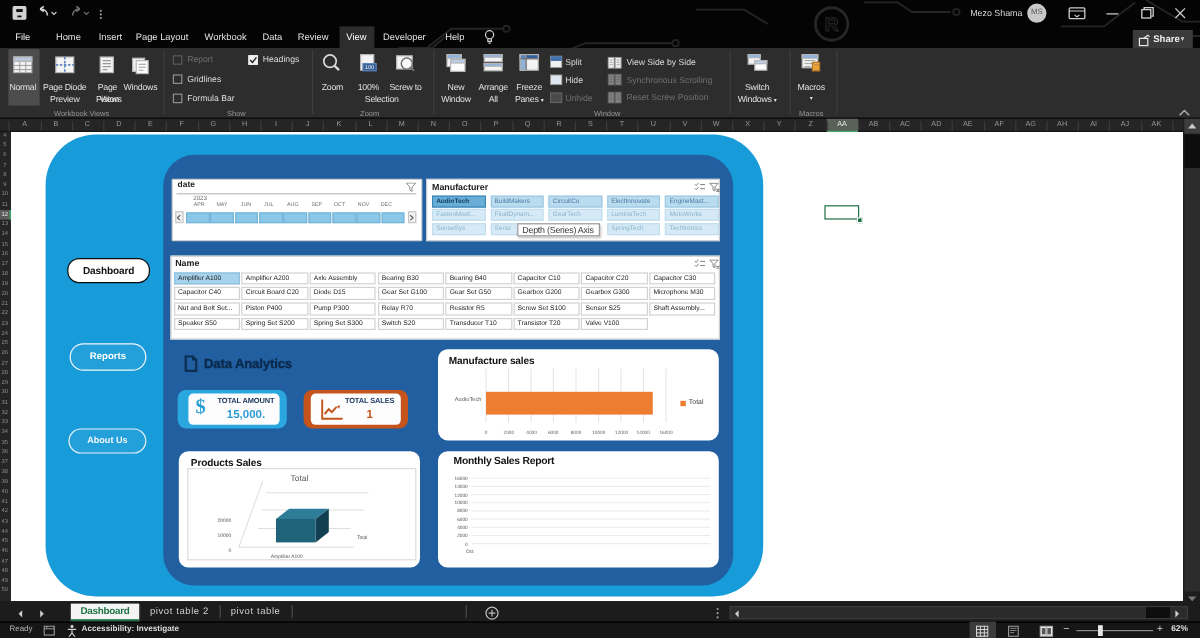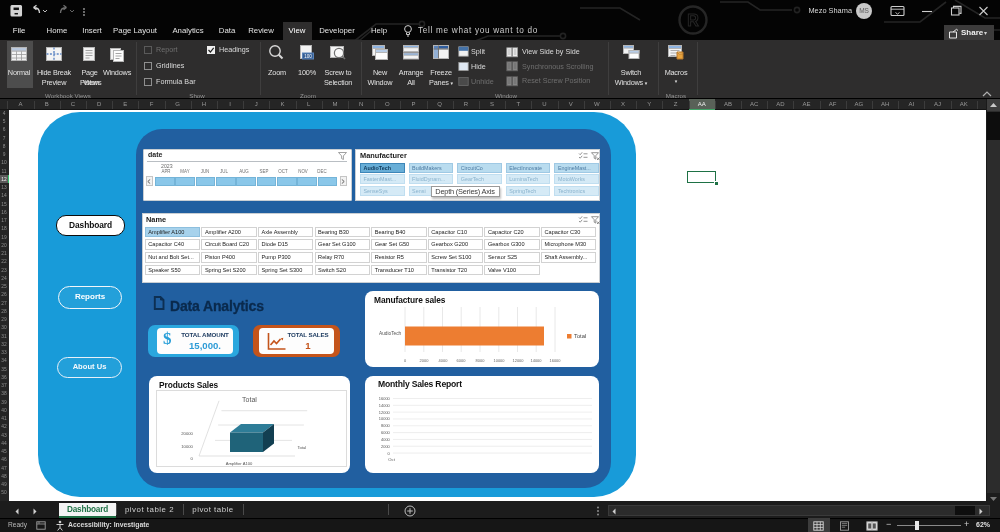--- a/index.html
+++ b/index.html
@@ -59,33 +59,32 @@
  <rect x="66.5" y="3" width="7.5" height="7"></rect>
  <path d="M68.5 3 v-1.6 h7.5 v7 h-1.6"></path>
  <path d="M94.5 2 l8 8 m0 -8 l-8 8"></path>
 </g>
 </svg>
 <div style="position:absolute;left:283px;top:22px;width:29px;height:18px;background:#2e2d2d;"></div>
 <div style="position:absolute;left:-21px;top:22px;width:80px;height:18px;text-align:center;font-size:7.8px;line-height:18px;color:#f0f0f0;font-weight:500;">File</div>
 <div style="position:absolute;left:17px;top:22px;width:80px;height:18px;text-align:center;font-size:7.8px;line-height:18px;color:#e3e3e3;font-weight:400;">Home</div>
 <div style="position:absolute;left:52px;top:22px;width:80px;height:18px;text-align:center;font-size:7.8px;line-height:18px;color:#e3e3e3;font-weight:400;">Insert</div>
 <div style="position:absolute;left:95px;top:22px;width:80px;height:18px;text-align:center;font-size:7.8px;line-height:18px;color:#e3e3e3;font-weight:400;">Page Layout</div>
-<div style="position:absolute;left:148px;top:22px;width:80px;height:18px;text-align:center;font-size:7.8px;line-height:18px;color:#e3e3e3;font-weight:400;">Analytics</div>
+<div style="position:absolute;left:148px;top:22px;width:80px;height:18px;text-align:center;font-size:7.8px;line-height:18px;color:#e3e3e3;font-weight:400;">Workbook</div>
 <div style="position:absolute;left:187px;top:22px;width:80px;height:18px;text-align:center;font-size:7.8px;line-height:18px;color:#e3e3e3;font-weight:400;">Data</div>
 <div style="position:absolute;left:221px;top:22px;width:80px;height:18px;text-align:center;font-size:7.8px;line-height:18px;color:#e3e3e3;font-weight:400;">Review</div>
 <div style="position:absolute;left:257px;top:22px;width:80px;height:18px;text-align:center;font-size:7.8px;line-height:18px;color:#ffffff;font-weight:400;">View</div>
 <div style="position:absolute;left:297px;top:22px;width:80px;height:18px;text-align:center;font-size:7.8px;line-height:18px;color:#e3e3e3;font-weight:400;">Developer</div>
 <div style="position:absolute;left:339px;top:22px;width:80px;height:18px;text-align:center;font-size:7.8px;line-height:18px;color:#e3e3e3;font-weight:400;">Help</div>
 <svg class="abs" style="left:402;top:24" width="12" height="14" viewBox="0 0 12 14">
 <g stroke="#cfcfcf" stroke-width="1" fill="none">
 <circle cx="6" cy="5" r="3.4"></circle>
         <path d="M4.5 8.5 v2 h3 v-2 M5 12 h2"></path>
       </g>
     </svg>
-<div style="position:absolute;left:418px;top:22px;height:18px;font-size:8.2px;line-height:18px;color:#cdcdcd;letter-spacing:0.7px;">Tell me what you want to do</div>
 <div style="position:absolute;left:944px;top:25px;width:50px;height:16px;background:#3c3b3b;"></div>
 <svg class="abs" style="left:948;top:28" width="12" height="11" viewBox="0 0 12 11">
 <g stroke="#e8e8e8" stroke-width="1" fill="none">
 <path d="M1.5 4 h7 v6 h-7 z"></path>
         <path d="M5 4 l3.5-2.7 1.5 1.2"></path>
       </g>
     </svg>
 <div style="position:absolute;left:961px;top:25px;font-size:8px;font-weight:700;line-height:16px;color:#f0f0f0;">Share</div>
 <div style="position:absolute;left:984px;top:25px;font-size:6px;line-height:16px;color:#d0d0d0;">▾</div>
 <div style="position:absolute;left:0;top:40px;width:1000px;height:59px;background:#2e2d2d;border-bottom:1px solid #000;box-sizing:border-box;"></div>
@@ -107,21 +106,21 @@
 <svg class="abs" style="left:10;top:46" width="18" height="16" viewBox="0 0 18 16">
 <rect x="1.5" y="1.5" width="15" height="13" fill="#f3f3f3" stroke="#b5b5b5" stroke-width="1"></rect>
 <path d="M1.5 5 h15 M1.5 8.5 h15 M1.5 12 h15 M6.5 5 v9.5 M11.5 5 v9.5" stroke="#9a9a9a" stroke-width="0.8"></path>
 <rect x="1.5" y="1.5" width="15" height="3.5" fill="#b9c8dd" stroke="#b5b5b5" stroke-width="1"></rect>
 </svg>
 <div style="position:absolute;left:-15px;top:68.0px;width:68px;text-align:center;font-size:7.3px;color:#e0e0e0;letter-spacing:-0.2px;">Normal</div>
 <svg class="abs" style="left:45;top:46" width="18" height="16" viewBox="0 0 18 16">
 <rect x="1.5" y="1.5" width="15" height="13" fill="#f3f3f3" stroke="#b5b5b5"></rect>
 <path d="M9 1.5 v13 M1.5 8 h15" stroke="#5f87c4" stroke-width="1.4" stroke-dasharray="2 1.4"></path>
 </svg>
-<div style="position:absolute;left:20px;top:68.0px;width:68px;text-align:center;font-size:7.3px;color:#e0e0e0;letter-spacing:-0.2px;">Hide Break</div>
+<div style="position:absolute;left:20px;top:68.0px;width:68px;text-align:center;font-size:7.3px;color:#e0e0e0;letter-spacing:-0.2px;">Page Diode</div>
     <div style="position:absolute;left:20px;top:77.8px;width:68px;text-align:center;font-size:7.3px;color:#e0e0e0;letter-spacing:-0.2px;">Preview</div>
 <svg class="abs" style="left:80;top:46" width="18" height="16" viewBox="0 0 18 16">
 <rect x="3.5" y="1.5" width="11" height="13" fill="#f3f3f3" stroke="#b5b5b5"></rect>
 <path d="M5.5 4.5 h7 M5.5 7 h7 M5.5 9.5 h7 M5.5 12 h4" stroke="#9a9a9a" stroke-width="0.9"></path>
 </svg>
 <div style="position:absolute;left:55.5px;top:68.0px;width:68px;text-align:center;font-size:7.3px;color:#e0e0e0;letter-spacing:-0.2px;">Page</div>
     <div style="position:absolute;left:55.5px;top:77.8px;width:68px;text-align:center;font-size:7.3px;color:#e0e0e0;letter-spacing:-0.2px;">Piston</div>
 <svg class="abs" style="left:108;top:46" width="18" height="16" viewBox="0 0 18 16">
 <rect x="2.5" y="2.5" width="10" height="11" fill="#f3f3f3" stroke="#b5b5b5"></rect>
 <rect x="5.5" y="4.5" width="10" height="11" fill="#fdfdfd" stroke="#b5b5b5"></rect>
@@ -150,21 +149,21 @@
 <rect x="4.5" y="9" width="11" height="6" fill="#355e94" stroke="#5a83b9"></rect>
 <text x="10" y="13.6" font-size="4.6" fill="#fff" text-anchor="middle" font-family="Liberation Sans">100</text>
 </svg>
 <div style="position:absolute;left:273px;top:68.0px;width:68px;text-align:center;font-size:7.3px;color:#e0e0e0;letter-spacing:-0.2px;">100%</div>
 <svg class="abs" style="left:329;top:44" width="18" height="17" viewBox="0 0 18 17">
 <rect x="1.5" y="2.5" width="13" height="11" fill="#f3f3f3" stroke="#b5b5b5"></rect>
 <circle cx="10" cy="9" r="4.6" stroke="#6f6f6f" stroke-width="1.2" fill="#f9f9f9"></circle>
 <path d="M13.2 12.2 L16 15" stroke="#6f6f6f" stroke-width="1.6"></path>
 </svg>
 <div style="position:absolute;left:304px;top:68.0px;width:68px;text-align:center;font-size:7.3px;color:#e0e0e0;letter-spacing:-0.2px;">Screw to</div>
-    <div style="position:absolute;left:304px;top:77.8px;width:68px;text-align:center;font-size:7.3px;color:#e0e0e0;letter-spacing:-0.2px;">Selection</div>
+    <div style="position:absolute;left:304px;top:77.8px;width:68px;font-size:7.3px;color:#e0e0e0;letter-spacing:-0.2px;">Selection</div>
 <svg class="abs" style="left:371;top:44" width="18" height="17" viewBox="0 0 18 17">
 <rect x="1.5" y="1.5" width="12" height="10" fill="#f3f3f3" stroke="#b5b5b5"></rect>
 <rect x="1.5" y="1.5" width="12" height="3" fill="#8db3e2" stroke="#b5b5b5"></rect>
 <rect x="4.5" y="5.5" width="12" height="10" fill="#fdfdfd" stroke="#b5b5b5"></rect>
 <rect x="4.5" y="5.5" width="12" height="3" fill="#b7cde8" stroke="#b5b5b5"></rect>
 </svg>
 <div style="position:absolute;left:346px;top:68.0px;width:68px;text-align:center;font-size:7.3px;color:#e0e0e0;letter-spacing:-0.2px;">New</div>
     <div style="position:absolute;left:346px;top:77.8px;width:68px;text-align:center;font-size:7.3px;color:#e0e0e0;letter-spacing:-0.2px;">Window</div>
 <svg class="abs" style="left:402;top:44" width="18" height="17" viewBox="0 0 18 17">
 <rect x="1.5" y="1.5" width="15" height="6" fill="#f3f3f3" stroke="#b5b5b5"></rect>
@@ -472,21 +471,21 @@
 <div style="position:absolute;left:201.4px;top:264.7px;width:55.4px;height:10.6px;background:#ffffff;border:1px solid #d2d2d2;box-sizing:border-box;overflow:hidden;font-size:5.6px;color:#222;line-height:9px;padding-left:2.5px;white-space:nowrap;">Spring Set S200</div>
 <div style="position:absolute;left:258.0px;top:264.7px;width:55.4px;height:10.6px;background:#ffffff;border:1px solid #d2d2d2;box-sizing:border-box;overflow:hidden;font-size:5.6px;color:#222;line-height:9px;padding-left:2.5px;white-space:nowrap;">Spring Set S300</div>
 <div style="position:absolute;left:314.6px;top:264.7px;width:55.4px;height:10.6px;background:#ffffff;border:1px solid #d2d2d2;box-sizing:border-box;overflow:hidden;font-size:5.6px;color:#222;line-height:9px;padding-left:2.5px;white-space:nowrap;">Switch S20</div>
 <div style="position:absolute;left:371.2px;top:264.7px;width:55.4px;height:10.6px;background:#ffffff;border:1px solid #d2d2d2;box-sizing:border-box;overflow:hidden;font-size:5.6px;color:#222;line-height:9px;padding-left:2.5px;white-space:nowrap;">Transducer T10</div>
 <div style="position:absolute;left:427.8px;top:264.7px;width:55.4px;height:10.6px;background:#ffffff;border:1px solid #d2d2d2;box-sizing:border-box;overflow:hidden;font-size:5.6px;color:#222;line-height:9px;padding-left:2.5px;white-space:nowrap;">Transistor T20</div>
 <div style="position:absolute;left:484.4px;top:264.7px;width:55.4px;height:10.6px;background:#ffffff;border:1px solid #d2d2d2;box-sizing:border-box;overflow:hidden;font-size:5.6px;color:#222;line-height:9px;padding-left:2.5px;white-space:nowrap;">Valve V100</div>
 <svg class="abs" style="left:153;top:296" width="12" height="14" viewBox="0 0 12 14">
 <path d="M1.8 1 h5.7 l3 3 v9 h-8.7 z" fill="none" stroke="#0d2f52" stroke-width="1.9"></path>
 <path d="M7.5 1 v3 h3" fill="#0d2f52" stroke="#0d2f52" stroke-width="1"></path>
 </svg>
-<div style="position:absolute;left:170px;top:297.5px;font-size:14px;font-weight:800;color:#0a2a4d;letter-spacing:-0.15px;-webkit-text-stroke:0.3px #0a2a4d;">Data Analytics</div>
+<div style="position:absolute;left:170px;top:297.5px;font-size:11px;font-weight:800;color:#0a2a4d;letter-spacing:-0.15px;-webkit-text-stroke:0.3px #0a2a4d;">Data Analytics</div>
 <div style="position:absolute;left:148px;top:324.5px;width:91px;height:32px;background:#2aa7de;border-radius:7px;"></div>
 <div style="position:absolute;left:157px;top:327.5px;width:76px;height:26px;background:#fdfdfd;border-radius:4px;"></div>
 <div style="position:absolute;left:163px;top:329px;font-size:17px;font-weight:700;color:#2a9fd8;font-family:'Liberation Serif',serif;">$</div>
 <div style="position:absolute;left:177px;top:331px;width:56px;text-align:center;font-size:6.2px;font-weight:800;color:#17365c;letter-spacing:-0.1px;">TOTAL AMOUNT</div>
 <div style="position:absolute;left:177px;top:339.5px;width:56px;text-align:center;font-size:9.6px;font-weight:600;color:#2d9bd6;">15,000.</div>
 <div style="position:absolute;left:253px;top:324.5px;width:87px;height:32px;background:#c4541b;border-radius:7px;"></div>
 <div style="position:absolute;left:259px;top:327.5px;width:75px;height:26px;background:#fdfdfd;border-radius:4px;"></div>
 <svg class="abs" style="left:266;top:330.5" width="22" height="21" viewBox="0 0 22 21">
 <path d="M2.5 2 v16 h17" stroke="#c4541b" stroke-width="1.6" fill="none"></path>
 <path d="M4.5 14 l3.5-4 2.5 2.5 4-4.5" stroke="#c4541b" stroke-width="1.6" fill="none"></path>

